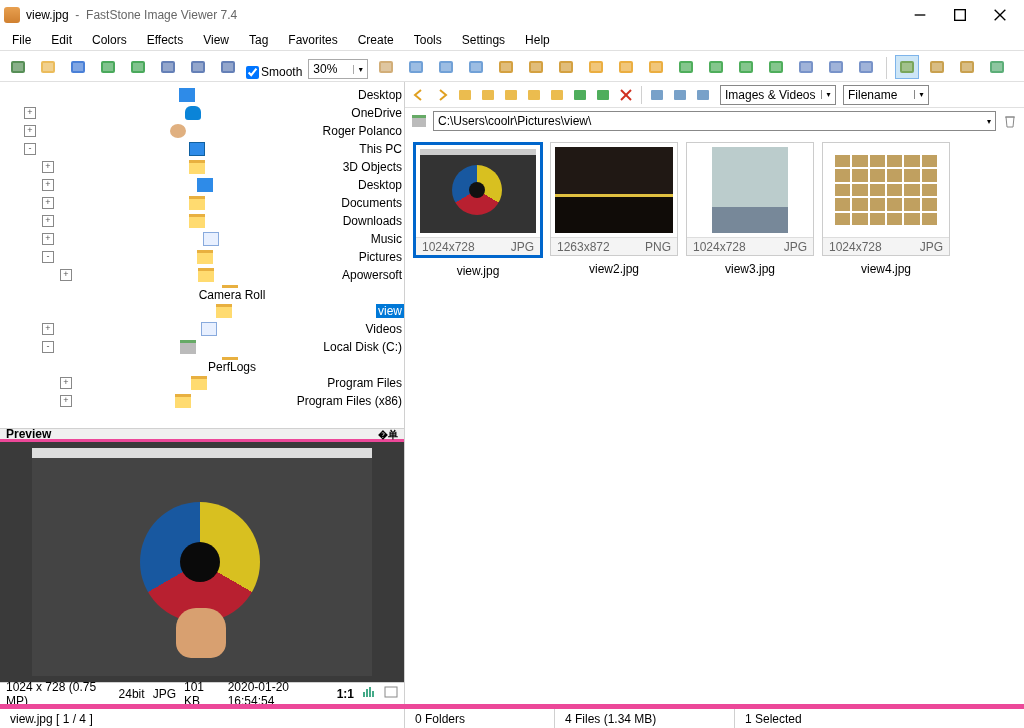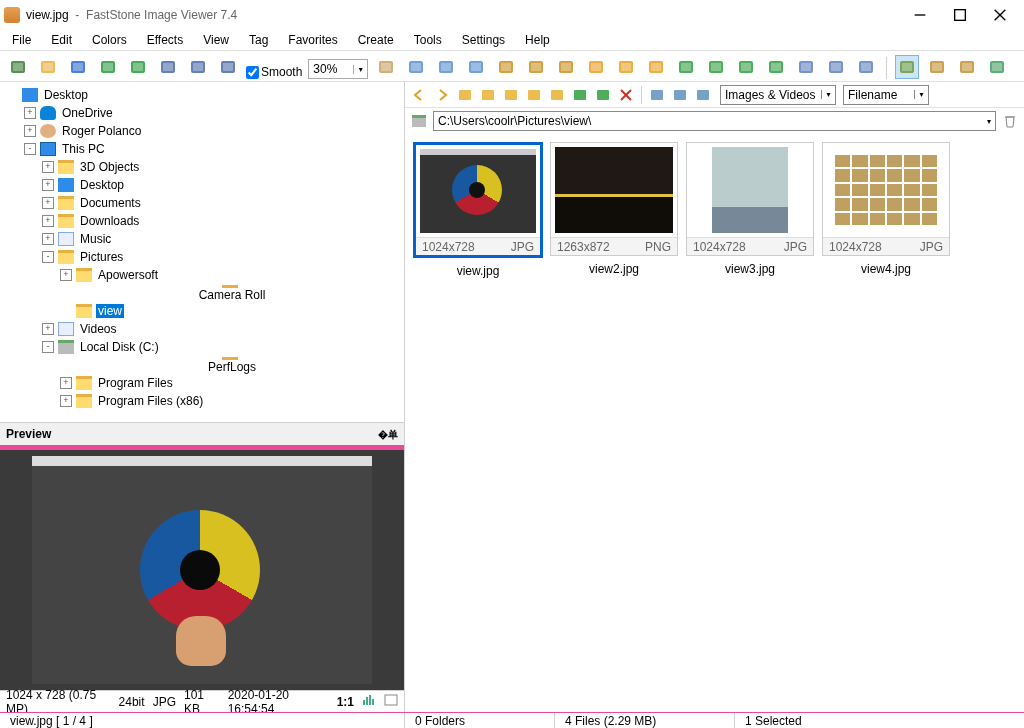--- a/index.html
+++ b/index.html
@@ -16,35 +16,35 @@
 .tb-btn { width: 24px; height: 24px; display: flex; align-items: center; justify-content: center; border: 1px solid transparent; }
 .tb-btn.active { border: 1px solid #7eb4ea; background: #cde6f7; }
 .tb-sep { width: 1px; height: 22px; background: #d0d0d0; margin: 0 2px; }
 .smooth-check { display: flex; align-items: center; gap: 2px; }
 .zoom-combo { display: flex; align-items: center; border: 1px solid #aaa; height: 20px; }
 .zoom-combo .val { width: 44px; padding: 0 4px; }
 .zoom-combo .arrow { width: 14px; border-left: 1px solid #aaa; text-align: center; font-size: 8px; }
 .body-split { flex: 1; display: flex; overflow: hidden; }
 .left-pane { width: 405px; display: flex; flex-direction: column; border-right: 1px solid #d0d0d0; }
 .tree { flex: 1; overflow: auto; padding: 4px 0 4px 2px; }
-.tree-row { height: 18px; display: flex; align-items: center; padding-left: 4px; white-space: nowrap; }
+.tree-row { height: 18px; display: flex; align-items: center; padding-left: 4px; white-space: nowrap; justify-content: space-between; }
 .tree-row .exp { width: 12px; height: 12px; border: 1px solid #888; font-size: 9px; line-height: 9px; text-align: center; margin-right: 4px; color: #555; }
 .tree-row .exp.blank { border: none; }
 .tree-row .icon { width: 16px; height: 14px; margin-right: 4px; }
 .tree-row .label { padding: 0 2px; }
 .tree-row .label.sel { background: #0078d7; color: #fff; }
 .ic-desktop { background: #2e8be8; }
 .ic-cloud { background: #0a84d8; border-radius: 6px 6px 3px 3px; }
 .ic-user { background: #e0b080; border-radius: 50%; }
 .ic-pc { background: #2e8be8; border: 1px solid #1060a0; }
 .ic-folder { background: #ffdb70; border-top: 3px solid #e8b040; }
 .ic-drive { background: #bbb; border-top: 3px solid #6a6; }
 .ic-music { background: #e8f0ff; border: 1px solid #88aadd; }
 .ic-video { background: #e8f0ff; border: 1px solid #88aadd; }
-.preview-header { height: 28px; background: #f0f0f0; border-top: 1px solid #d0d0d0; border-bottom: 5px solid #ec4899; display: flex; align-items: center; padding: 0 6px; font-weight: bold; }
+.preview-header { height: 14px; background: #f0f0f0; border-top: 1px solid #d0d0d0; border-bottom: 3px solid #ec4899; display: flex; align-items: center; padding: 0 6px; font-weight: bold; }
 .preview-header .chev { margin-left: auto; font-size: 10px; }
 .preview-area { height: 240px; background: #3a3a3a; position: relative; display: flex; align-items: center; justify-content: center; }
 .preview-img { width: 340px; height: 228px; background: #444; position: relative; }
 .preview-img::before { content: ""; position: absolute; top: 0; left: 0; right: 0; height: 10px; background: #ddd; }
 .donut { width: 120px; height: 120px; border-radius: 50%; position: absolute; left: 108px; top: 54px; background: conic-gradient(#d8c020 0 120deg, #b82030 120deg 240deg, #1858a0 240deg 360deg); }
 .donut::after { content: ""; position: absolute; left: 40px; top: 40px; width: 40px; height: 40px; background: #0a0a0a; border-radius: 50%; }
 .hand { position:absolute; left:144px; top:160px; width:50px; height:50px; background:#d8a070; border-radius: 40% 40% 30% 30%; }
 .preview-info { height: 22px; display: flex; align-items: center; padding: 0 6px; gap: 8px; background: #fff; border-top: 1px solid #d0d0d0; }
 .right-pane { flex: 1; display: flex; flex-direction: column; }
 .toolbar2 { height: 26px; display: flex; align-items: center; padding: 2px 4px; gap: 3px; border-bottom: 1px solid #e0e0e0; }
@@ -65,21 +65,21 @@
 .thumb1 .donut-s { width: 50px; height: 50px; border-radius: 50%; position: absolute; left: 32px; top: 16px; background: conic-gradient(#d8c020 0 120deg,#b82030 120deg 240deg,#1858a0 240deg 360deg); }
 .thumb1 .donut-s::after { content:""; position:absolute; left:17px; top:17px; width:16px; height:16px; background:#111; border-radius:50%; }
 .thumb1 { background: #333 !important; }
 .thumb1::before { content:""; position:absolute; top:0; left:0; right:0; height:6px; background:#ccc; }
 .thumb2 { background: linear-gradient(#201814 0 55%, #e0c040 55% 58%, #100c08 58% 100%) !important; }
 .thumb3 { background: linear-gradient(90deg,#fff 0 18%, #bcc 18% 82%, #fff 82% 100%) !important; }
 .thumb3 .sea { position:absolute; bottom:0; left:18%; right:18%; height:30%; background:#789; }
 .thumb4 { background: #fff !important; }
 .thumb4-grid { position:absolute; inset: 8px; display:grid; grid-template-columns: repeat(6, 1fr); grid-template-rows: repeat(5,1fr); gap:2px; }
 .thumb4-grid div { background: #c0a060; }
-.statusbar { height: 16px; border-top: 1px solid #ec4899; display: flex; align-items: flex-start; }
+.statusbar { height: 24px; border-top: 5px solid #ec4899; display: flex; align-items: flex-start; }
 .statusbar .cell { padding: 0 10px; border-right: 1px solid #d0d0d0; height: 100%; display: flex; align-items: center; }
 .statusbar .cell:first-child { width: 405px; }
 .svg-ico { width: 16px; height: 16px; }
 </style>
 </head>
 <body>
 
 <div class="titlebar">
   <div class="app-icon"></div>
   <div class="title">
@@ -599,15 +599,15 @@
           </div>
           <div class="thumb-name">view4.jpg</div>
         </div>
       </div>
   </div>
 </div>
 
 <div class="statusbar">
   <div class="cell">view.jpg  [ 1 / 4 ]</div>
   <div class="cell" style="width:150px">0 Folders</div>
-  <div class="cell" style="width:180px">4 Files (2.29 MB)</div>
+  <div class="cell" style="width:180px">4 Files (1.34 MB)</div>
   <div class="cell" style="flex:1;border-right:none">1 Selected</div>
 </div>
 
 </body></html>

